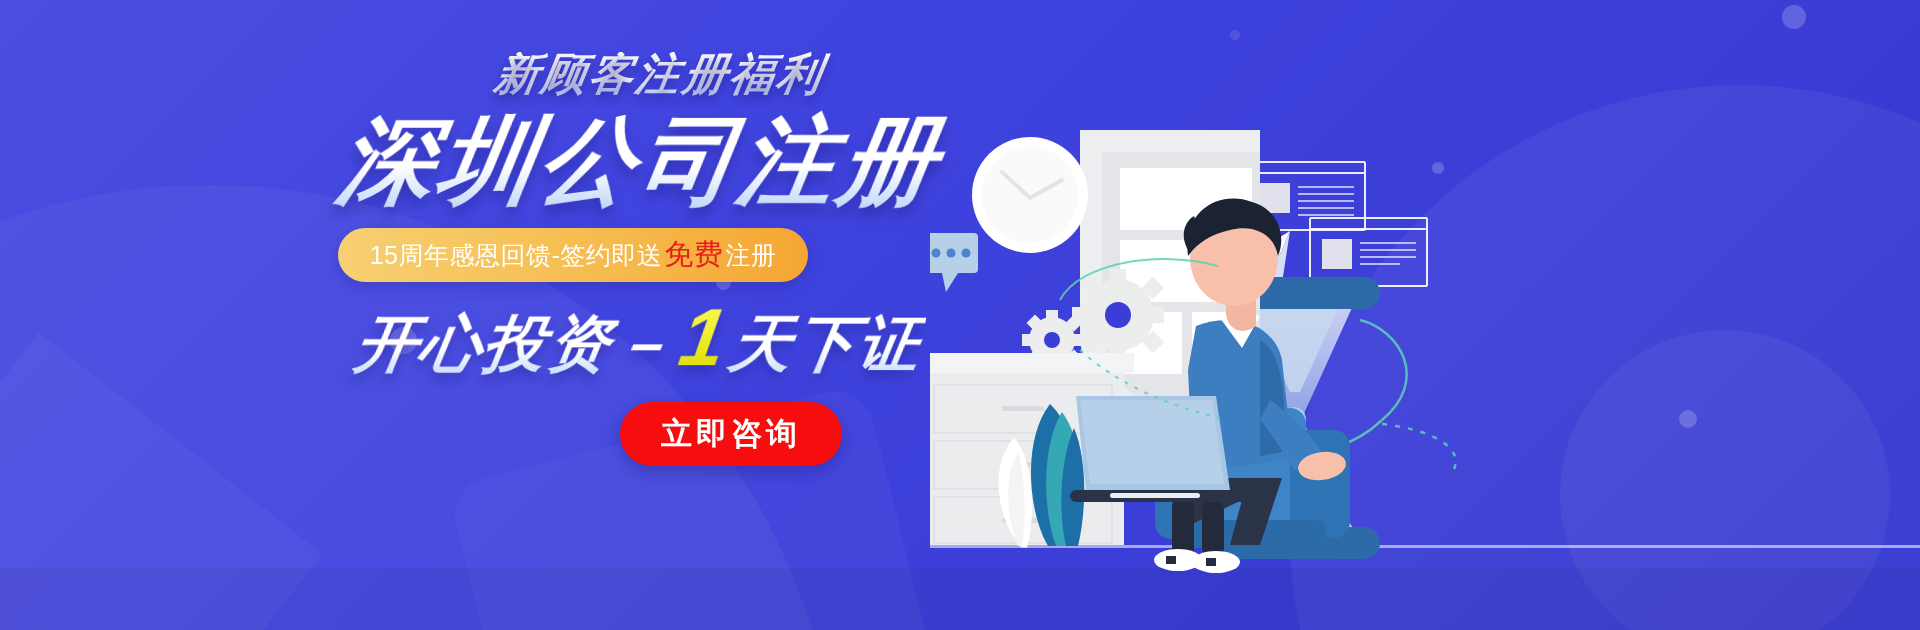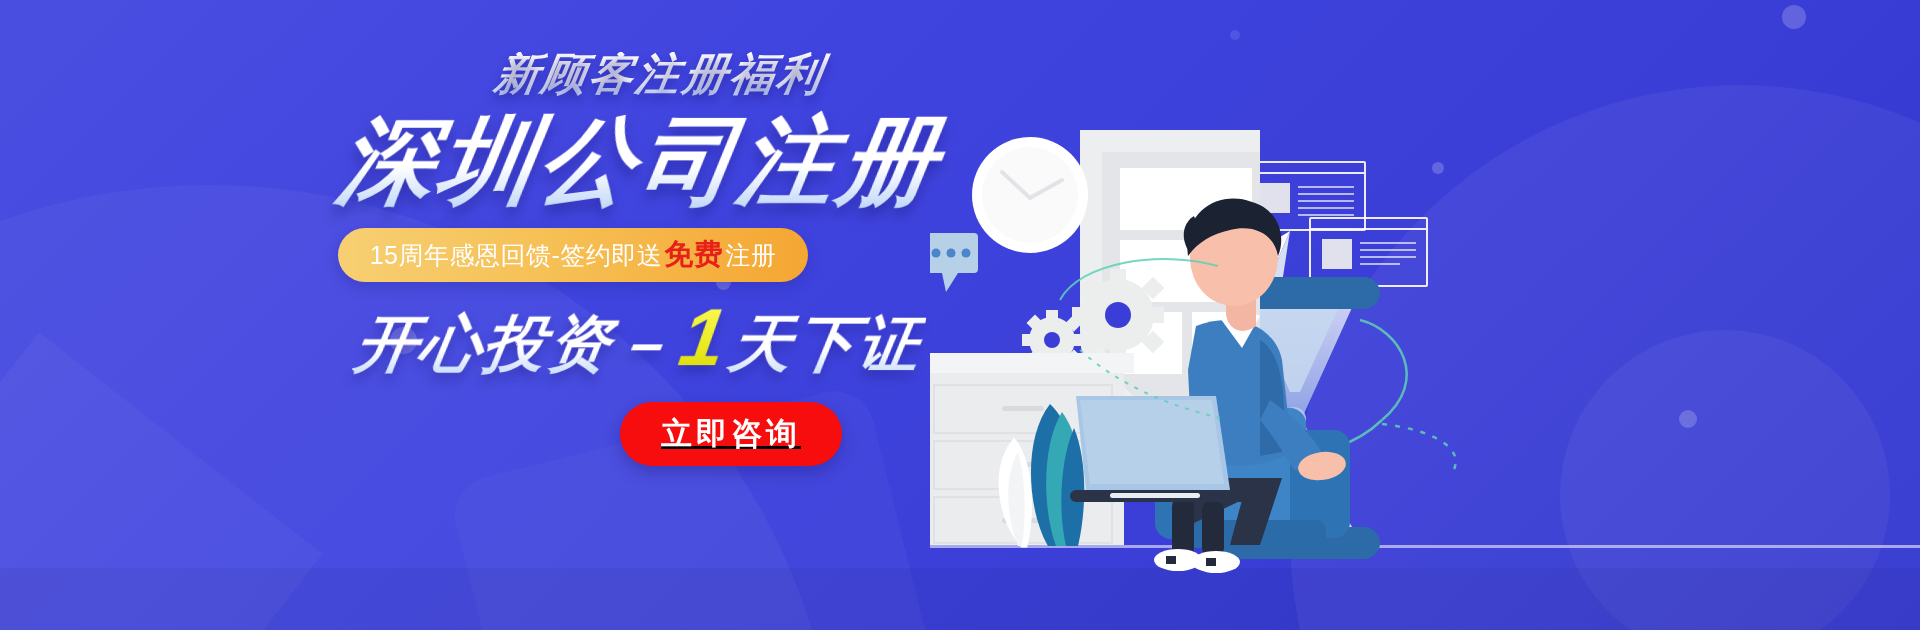--- a/index.html
+++ b/index.html
@@ -66,21 +66,21 @@
     filter:drop-shadow(0 9px 7px rgba(25,25,120,.45));
   }
 
   .pill {
     margin:16px 0 0 8px; width:470px; height:54px; border-radius:27px;
     background:linear-gradient(90deg,#f7cf72 0%,#f6c055 45%,#f5a633 100%);
     display:flex; align-items:center; justify-content:center;
     box-shadow:0 5px 14px rgba(25,25,110,.22);
   }
   .pill-text { font-size:25px; color:#ffffff; letter-spacing:.5px; white-space:nowrap; }
-  .pill-text .free { color:#e8201a; font-weight:bold; font-size:29px; padding:0 2px; }
+  .pill-text .free { color:#e8201a; font-weight:normal; font-size:29px; padding:0 2px; }
 
   .tagline {
     margin-top:14px; font-size:62px; font-weight:bold; font-style:italic;
     letter-spacing:2px; text-align:center; line-height:1.05;
     transform:skewX(-9deg); white-space:nowrap;
     filter:drop-shadow(0 7px 6px rgba(25,25,120,.40));
   }
   .tagline .w {
     background:linear-gradient(180deg,#ffffff 0%,#ffffff 58%,#c3d8f8 100%);
     -webkit-background-clip:text; background-clip:text; color:transparent;
@@ -89,21 +89,20 @@
     font-size:80px; padding:0 4px;
     background:linear-gradient(180deg,#fdfc5e 0%,#eaea20 60%,#d6d600 100%);
     -webkit-background-clip:text; background-clip:text; color:transparent;
   }
 
   .cta {
     margin:22px 0 0 290px; width:222px; height:64px; border-radius:32px;
     background:#f70d0d; border:none; cursor:pointer;
     display:flex; align-items:center; justify-content:center;
     box-shadow:0 7px 16px rgba(20,20,110,.30);
-    text-decoration:underline;
   }
   .cta-text { color:#ffffff; font-size:31px; font-weight:bold; letter-spacing:4px; }
 
   
   .art { position:absolute; left:930px; top:0; width:990px; height:630px; }
   .art svg { display:block; width:990px; height:630px; }
 </style>
 </head>
 <body>
 

